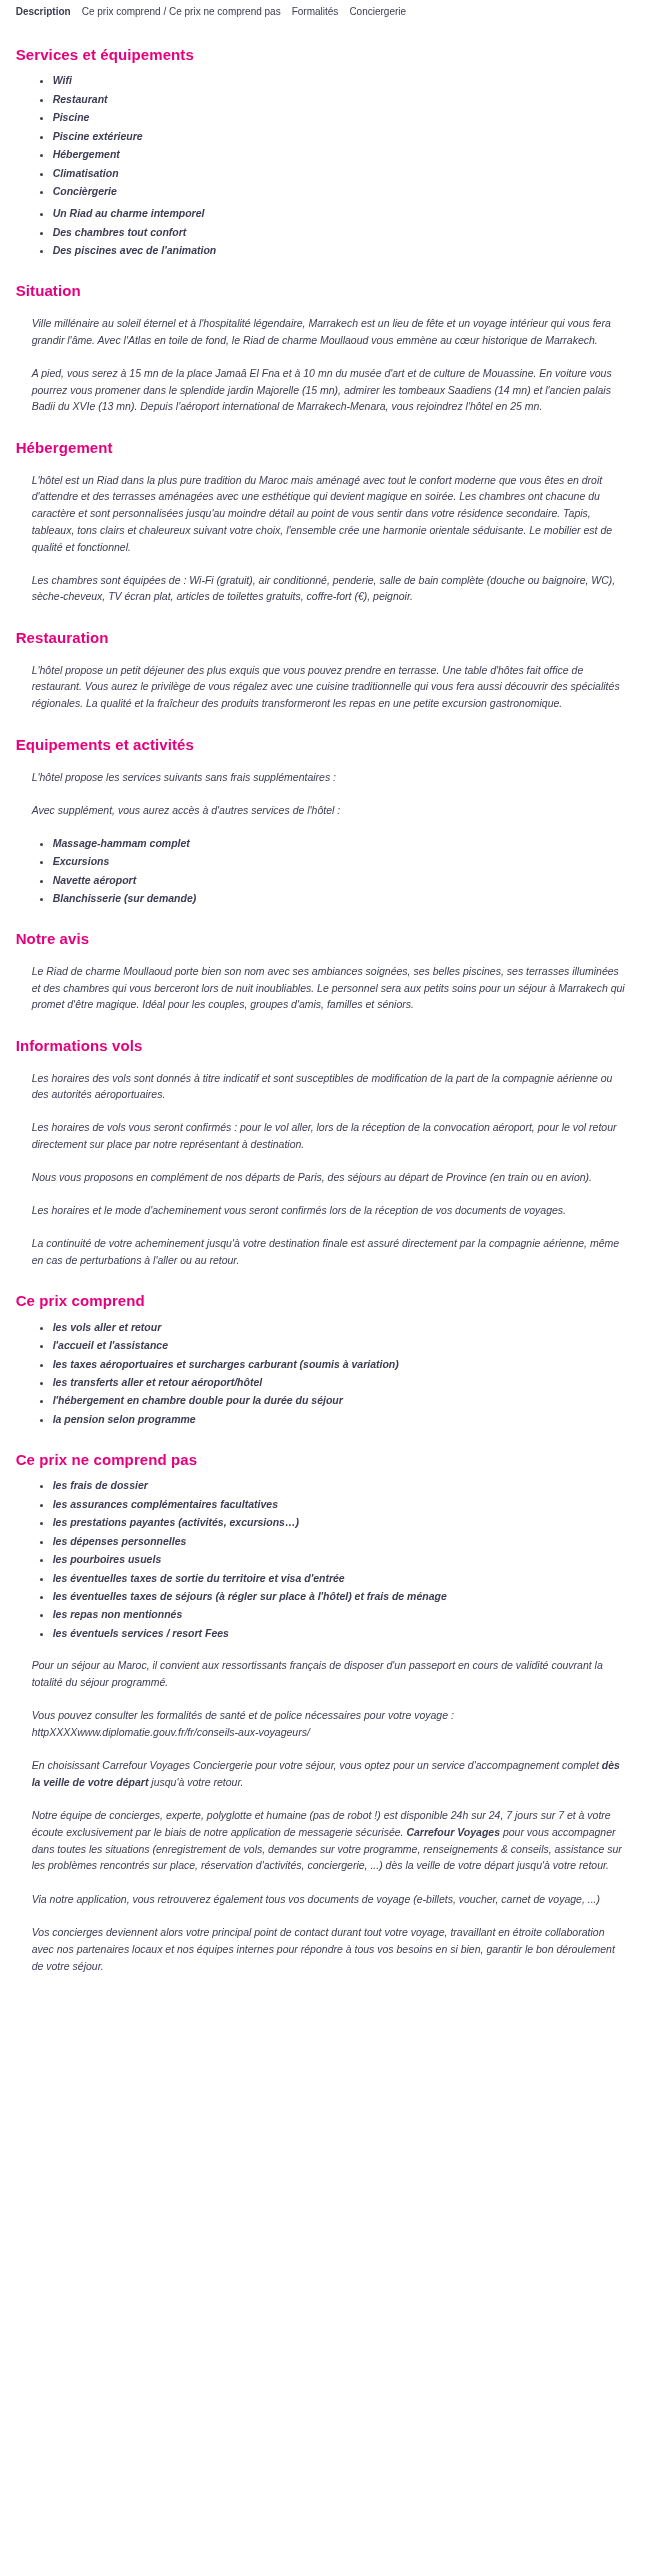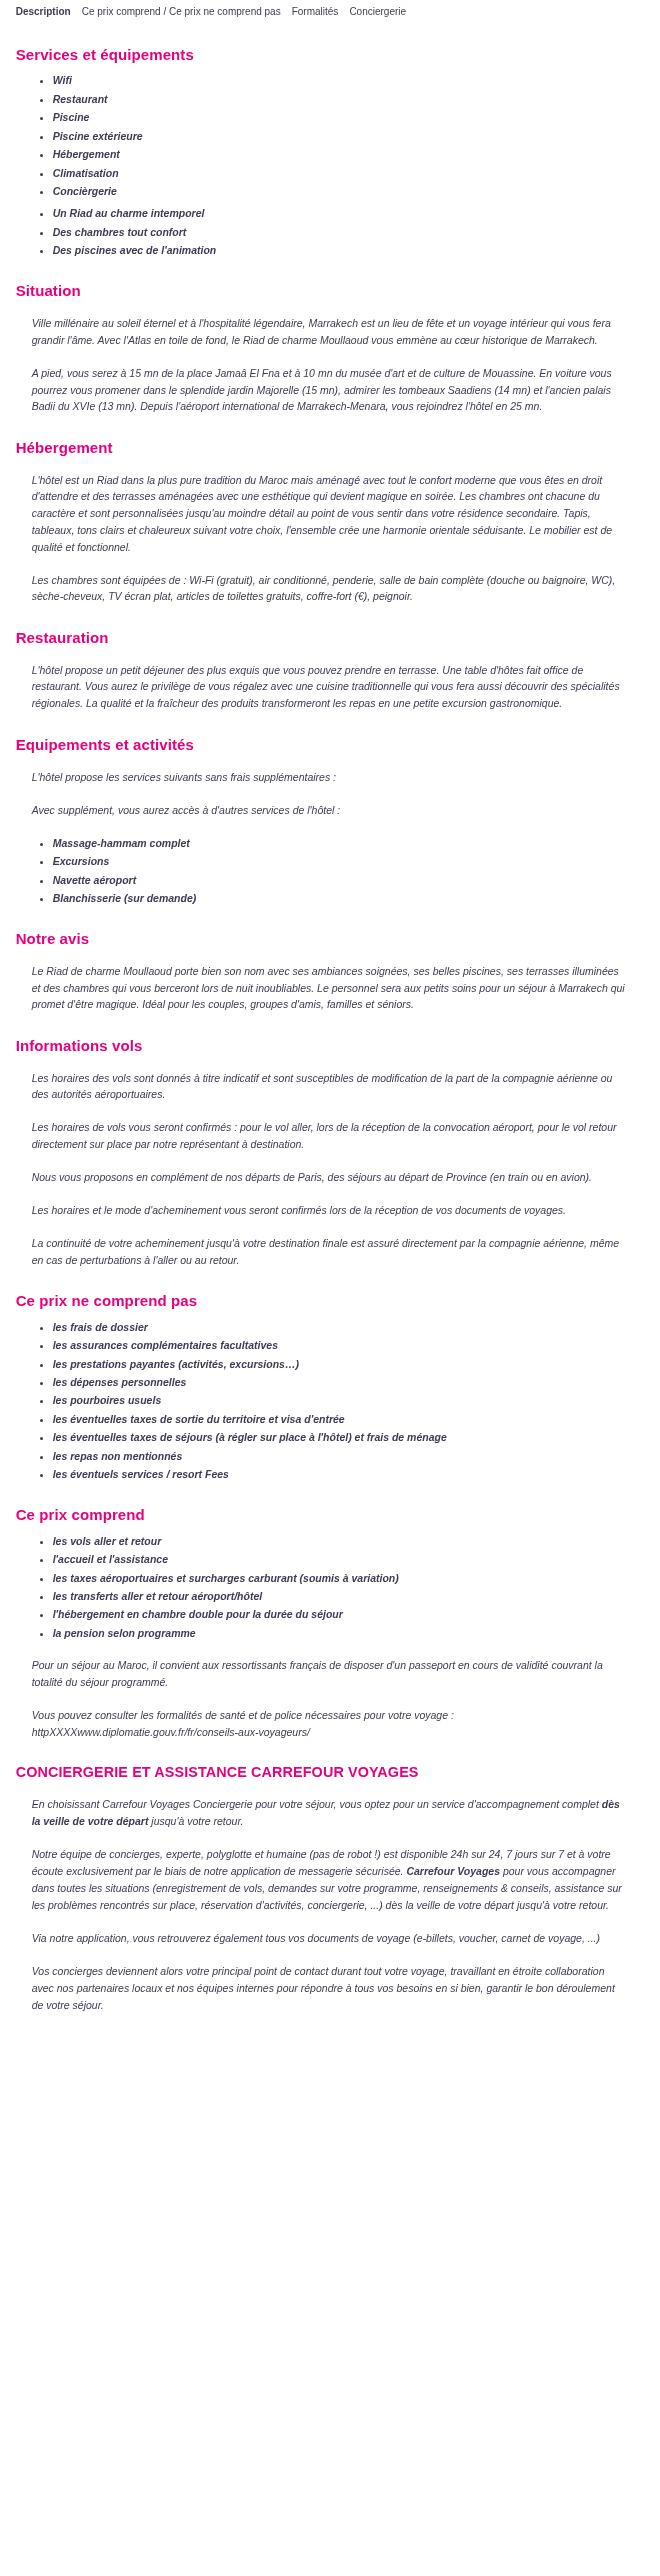--- a/index.html
+++ b/index.html
@@ -114,50 +114,49 @@
       </section>
       <section>
         <h2 class="section-title">Informations vols</h2>
         <p class="body-p"><span class="">Les horaires des vols sont donnés à titre indicatif et sont susceptibles de modification de la part de la compagnie aérienne ou des autorités aéroportuaires.</span></p>
         <p class="body-p"><span class="">Les horaires de vols vous seront confirmés : pour le vol aller, lors de la réception de la convocation aéroport, pour le vol retour directement sur place par notre représentant à destination.</span></p>
         <p class="body-p spaced"><span class="">Nous vous proposons en complément de nos départs de Paris, des séjours au départ de Province (en train ou en avion).</span></p>
         <p class="body-p"><span class="">Les horaires et le mode d'acheminement vous seront confirmés lors de la réception de vos documents de voyages.</span></p>
         <p class="body-p"><span class="">La continuité de votre acheminement jusqu'à votre destination finale est assuré directement par la compagnie aérienne, même en cas de perturbations à l'aller ou au retour.</span></p>
       </section>
       <section>
+        <h2 class="section-title">Ce prix comprend</h2>
+        <ul class="bullets">
+          <li>les vols aller et retour</li>
+          <li>l'accueil et l'assistance</li>
+          <li>les taxes aéroportuaires et surcharges carburant (soumis à variation)</li>
+          <li>les transferts aller et retour aéroport/hôtel</li>
+          <li>l'hébergement en chambre double pour la durée du séjour</li>
+          <li>la pension selon programme</li>
+        </ul>
+      </section>
+      <section>
         <h2 class="section-title">Ce prix ne comprend pas</h2>
         <ul class="bullets">
           <li>les frais de dossier</li>
           <li>les assurances complémentaires facultatives</li>
           <li>les prestations payantes (activités, excursions…)</li>
           <li>les dépenses personnelles</li>
           <li>les pourboires usuels</li>
           <li>les éventuelles taxes de sortie du territoire et visa d'entrée</li>
           <li>les éventuelles taxes de séjours (à régler sur place à l'hôtel) et frais de ménage</li>
           <li>les repas non mentionnés</li>
           <li>les éventuels services / resort Fees</li>
         </ul>
       </section>
       <section>
-        <h2 class="section-title">Ce prix comprend</h2>
-        <ul class="bullets">
-          <li>les vols aller et retour</li>
-          <li>l'accueil et l'assistance</li>
-          <li>les taxes aéroportuaires et surcharges carburant (soumis à variation)</li>
-          <li>les transferts aller et retour aéroport/hôtel</li>
-          <li>l'hébergement en chambre double pour la durée du séjour</li>
-          <li>la pension selon programme</li>
-        </ul>
-      </section>
-      <section>
         <p class="body-p"><span class="">Pour un séjour au Maroc, il convient aux ressortissants français de disposer d'un passeport en cours de validité couvrant la totalité du séjour programmé.</span></p>
         <p class="body-p spaced"><span class="">Vous pouvez consulter les formalités de santé et de police nécessaires pour votre voyage : httpXXXXwww.diplomatie.gouv.fr/fr/conseils-aux-voyageurs/</span></p>
       </section>
       <section>
-        <h2 class="section-title caps">CONCIERGERIE ET ASSISTANCE CARREFOUR VOYAGES</h2>
         <p class="body-p"><span class="">En choisissant Carrefour Voyages Conciergerie pour votre séjour, vous optez pour un service d'accompagnement complet </span><span class="bold">dès la veille de votre départ</span><span class=""> jusqu'à votre retour.</span></p>
         <p class="body-p spaced"><span class="">Notre équipe de concierges, experte, polyglotte et humaine (pas de robot !) est disponible 24h sur 24, 7 jours sur 7 et à votre écoute exclusivement par le biais de notre application de messagerie sécurisée. </span><span class="bold">Carrefour Voyages</span><span class=""> pour vous accompagner dans toutes les situations (enregistrement de vols, demandes sur votre programme, renseignements &amp; conseils, assistance sur les problèmes rencontrés sur place, réservation d'activités, conciergerie, ...) dès la veille de votre départ jusqu'à votre retour.</span></p>
         <p class="body-p spaced"><span class="">Via notre application, vous retrouverez également tous vos documents de voyage (e-billets, voucher, carnet de voyage, ...)</span></p>
         <p class="body-p spaced"><span class="">Vos concierges deviennent alors votre principal point de contact durant tout votre voyage, travaillant en étroite collaboration avec nos partenaires locaux et nos équipes internes pour répondre à tous vos besoins en si bien, garantir le bon déroulement de votre séjour.</span></p>
       </section>
     </main>
 </div>
 
 
 </body></html>

